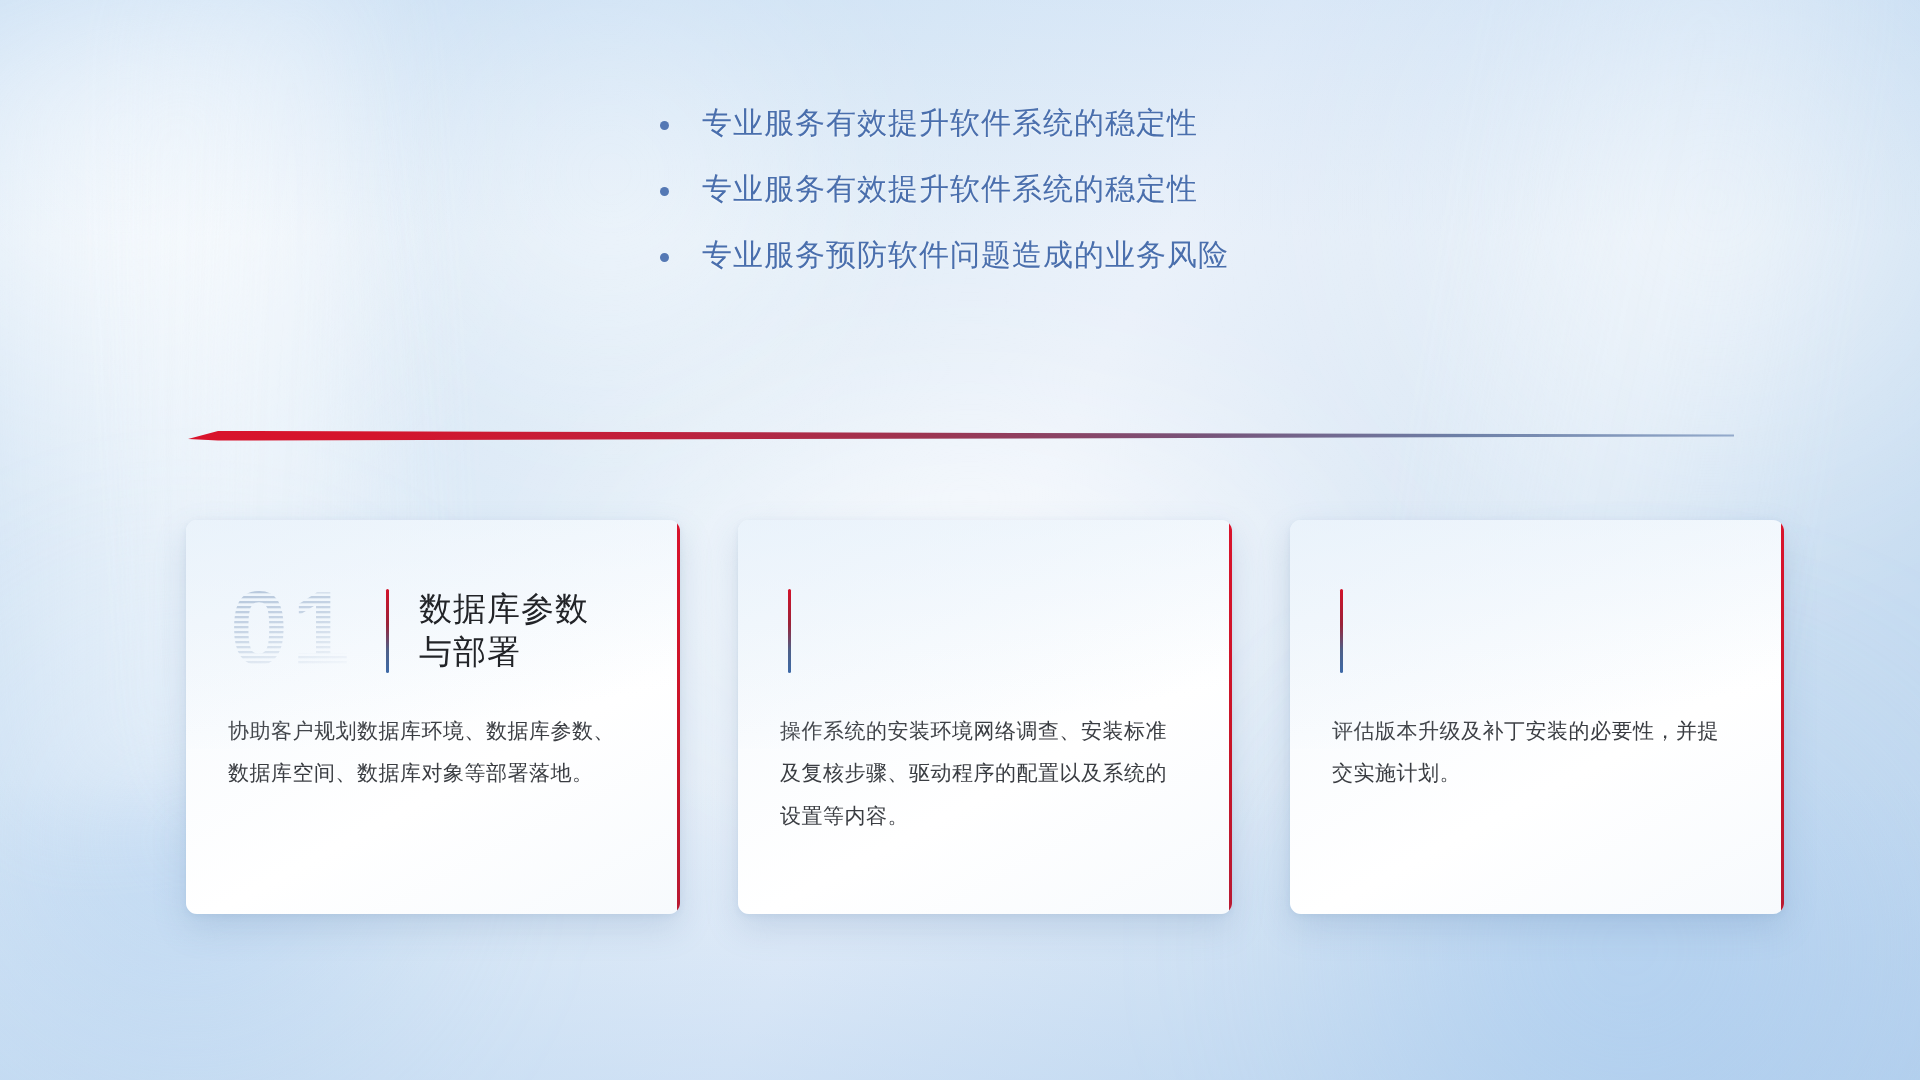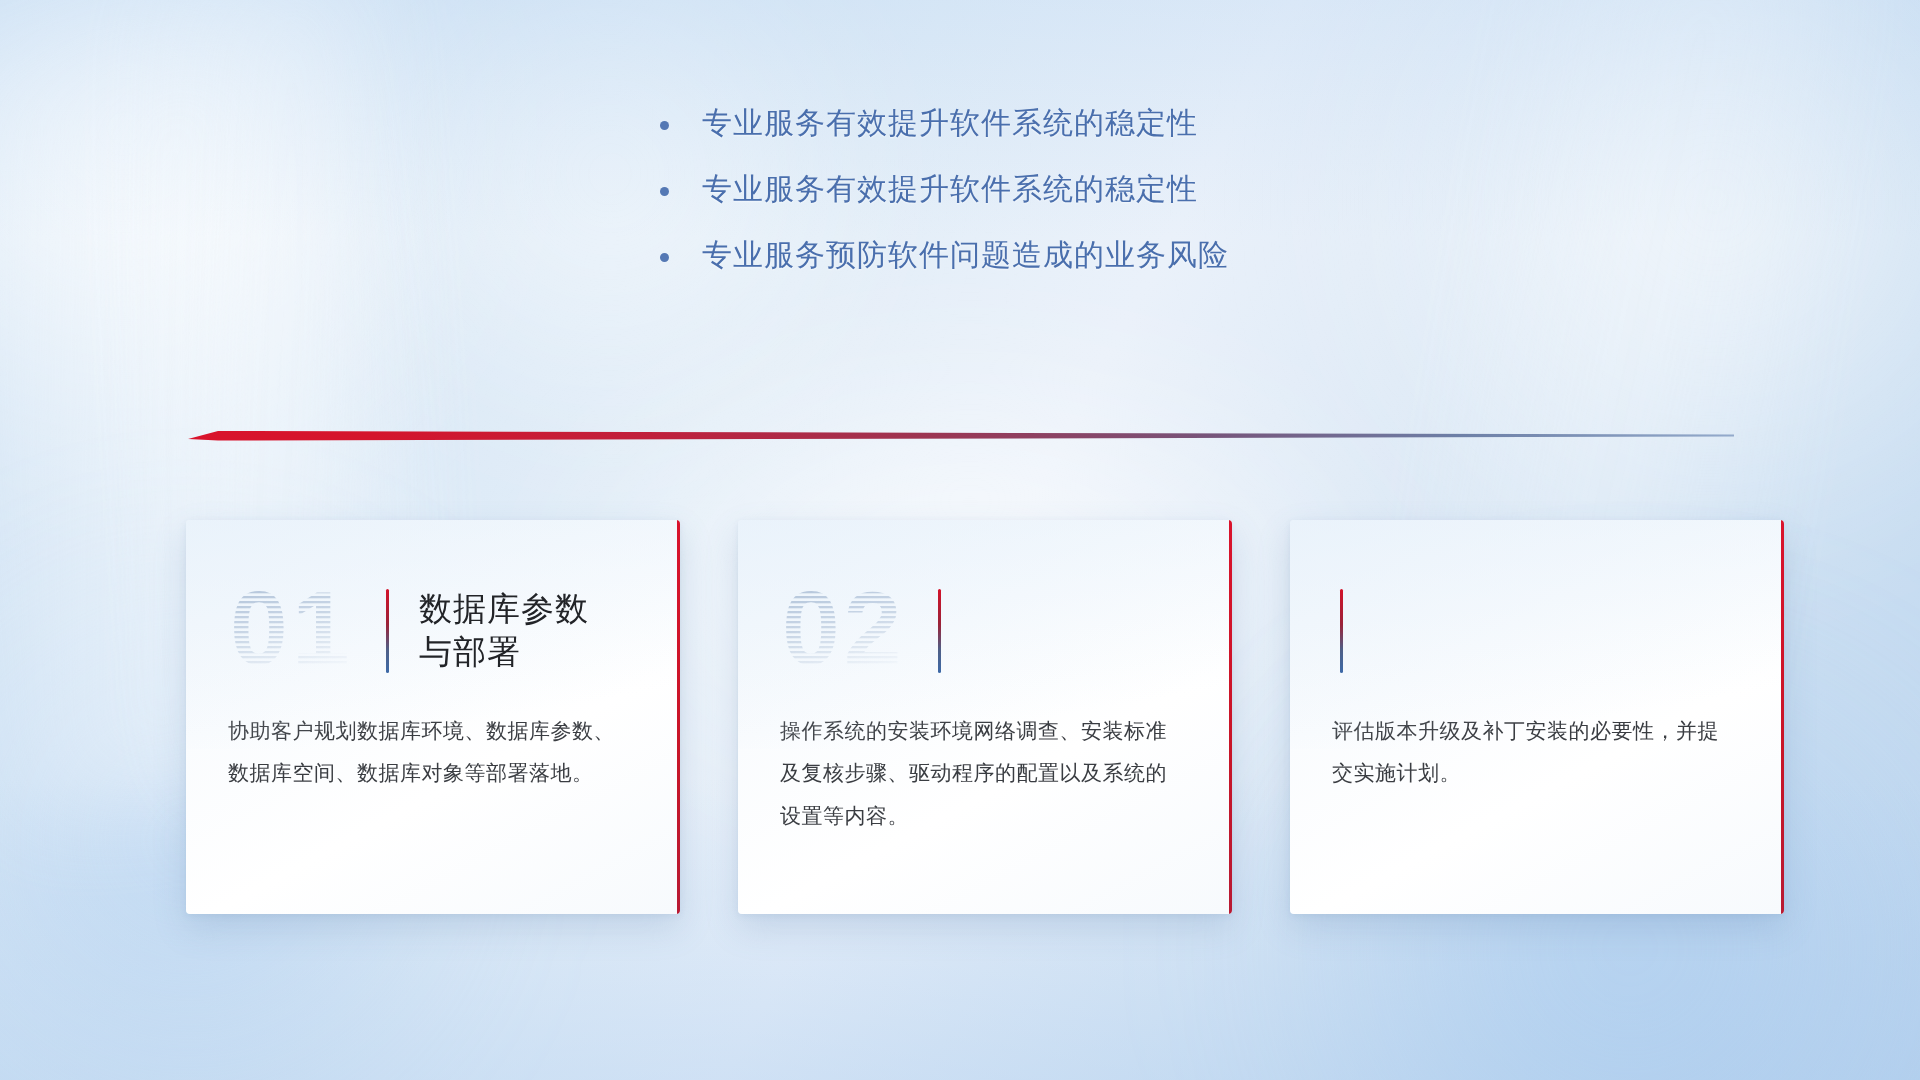--- a/index.html
+++ b/index.html
@@ -63,21 +63,21 @@
   .divider-wrap{ position:absolute; left:188px; top:425px; width:1546px; height:22px; }
   .divider{ width:100%; height:100%; display:block; }
 
   
   .cards{
     position:absolute; left:186px; top:520px;
     display:flex; gap:58px;
   }
   .card{
     position:relative; width:494px; height:394px;
-    border-radius:4px;
+    border-radius:11px;
     background:linear-gradient(152deg,#f4f8fc 0%,#fafcfe 34%,#ffffff 62%,#f7fafd 100%);
     box-shadow:0 14px 34px rgba(90,125,170,.20), 0 2px 6px rgba(90,125,170,.10);
     overflow:hidden;
   }
   .card::after{
     content:""; position:absolute; right:0; top:0; bottom:0; width:3px;
     background:linear-gradient(180deg,#d9132c 0%,#c81528 58%,#b81a33 100%);
   }
   .card-sheen{
     position:absolute; left:0; top:0; right:0; height:58%;
@@ -185,41 +185,20 @@
       <div class="card-rule"></div>
       <div class="card-title">数据库参数
 与部署</div>
     </div>
     <div class="card-body">协助客户规划数据库环境、数据库参数、数据库空间、数据库对象等部署落地。</div>
   </div>
 
   <div class="card">
     <div class="card-sheen"></div>
     <div class="card-head">
-      <div class="card-num">
-        <svg viewBox="0 0 150 104">
-          <defs>
-            <pattern id="stripes2" width="5" height="5" patternUnits="userSpaceOnUse">
-              <rect width="5" height="5" fill="none"></rect>
-              <rect width="5" height="2.3" y="0" fill="#9fb4cf" opacity="0.85"></rect>
-            </pattern>
-            <linearGradient id="fade2" x1="0" y1="0" x2="0.35" y2="1">
-              <stop offset="0%" stop-color="#ffffff" stop-opacity="0.95"></stop>
-              <stop offset="55%" stop-color="#ffffff" stop-opacity="0.55"></stop>
-              <stop offset="100%" stop-color="#ffffff" stop-opacity="0.05"></stop>
-            </linearGradient>
-            <mask id="m2">
-                <rect width="150" height="104" fill="url(#fade2)"></rect>
-              </mask>
-          </defs>
-          <g mask="url(#m2)">
-            <text x="2" y="88" font-family="'Liberation Sans',sans-serif" font-size="104" font-weight="700" letter-spacing="4" fill="url(#stripes2)">02</text>
-          </g>
-        </svg>
-      </div>
       <div class="card-rule"></div>
     </div>
     <div class="card-body">操作系统的安装环境网络调查、安装标准及复核步骤、驱动程序的配置以及系统的设置等内容。</div>
   </div>
 
   <div class="card">
     <div class="card-sheen"></div>
     <div class="card-head">
       <div class="card-rule"></div>
     </div>

